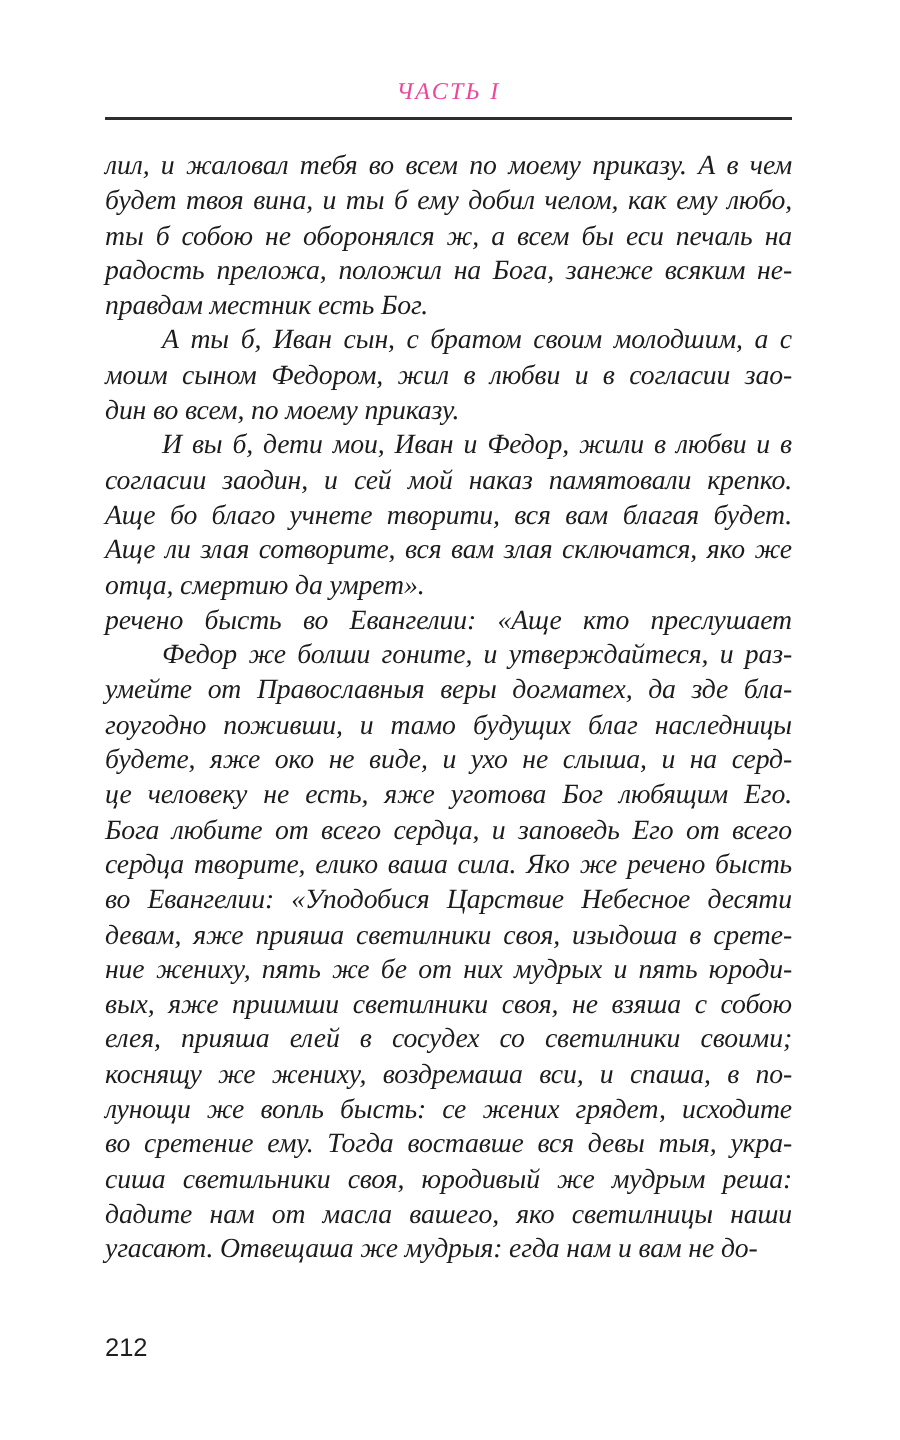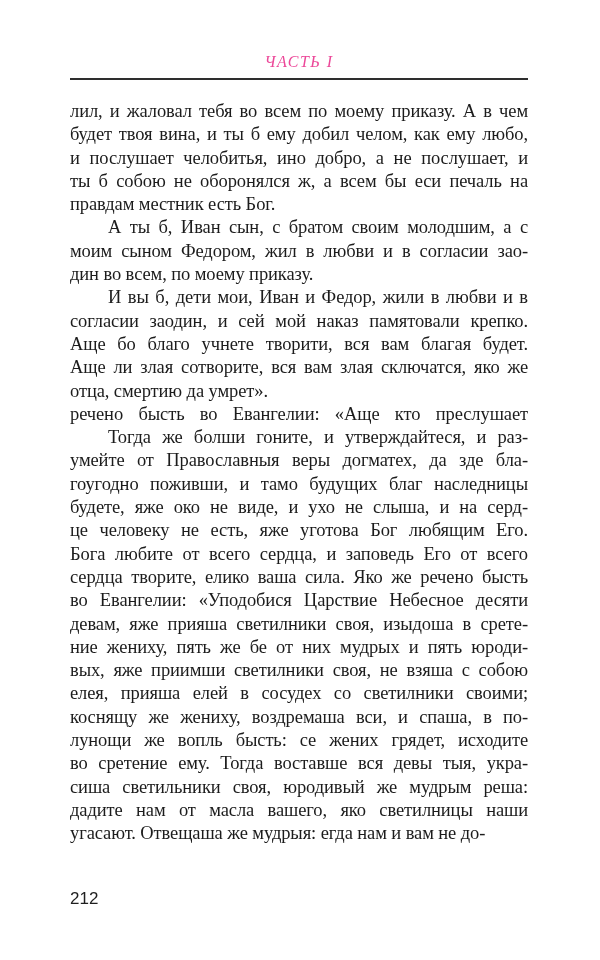--- a/index.html
+++ b/index.html
@@ -43,20 +43,21 @@
     width: 458px;
     font-size: 18.5px;
     line-height: 23.3px;
     letter-spacing: -0.1px;
   }
   .para { margin: 0; }
   .line {
     text-align: justify;
     text-align-last: justify;
     white-space: normal;
+    font-style: italic;
   }
   .line.last {
     text-align: right;
     text-align-last: left;
   }
   .line.indent {
     text-indent: 38px;
   }
   .page-number {
     position: absolute;
@@ -71,39 +72,39 @@
 </head>
 <body>
 
 <div class="page">
   <div class="running-head">ЧАСТЬ I</div>
   <div class="head-rule"></div>
   <div class="body-text">
       <div class="para">
         <div class="line">лил, и жаловал тебя во всем по моему приказу. А в чем</div>
         <div class="line">будет твоя вина, и ты б ему добил челом, как ему любо,</div>
-        <div class="line">и послушает челобитья, ино добро, а не послушает, и</div>
         <div class="line">ты б собою не оборонялся ж, а всем бы еси печаль на</div>
+        <div class="line">радость преложа, положил на Бога, занеже всяким не-</div>
         <div class="line last">правдам местник есть Бог.</div>
       </div>
       <div class="para">
         <div class="line indent">А ты б, Иван сын, с братом своим молодшим, а с</div>
         <div class="line">моим сыном Федором, жил в любви и в согласии зао-</div>
         <div class="line last">дин во всем, по моему приказу.</div>
       </div>
       <div class="para">
         <div class="line indent">И вы б, дети мои, Иван и Федор, жили в любви и в</div>
         <div class="line">согласии заодин, и сей мой наказ памятовали крепко.</div>
         <div class="line">Аще бо благо учнете творити, вся вам благая будет.</div>
         <div class="line">Аще ли злая сотворите, вся вам злая сключатся, яко же</div>
         <div class="line last">отца, смертию да умрет».</div>
         <div class="line">речено бысть во Евангелии: «Аще кто преслушает</div>
       </div>
       <div class="para">
-        <div class="line indent">Тогда же болши гоните, и утверждайтеся, и раз-</div>
+        <div class="line indent">Федор же болши гоните, и утверждайтеся, и раз-</div>
         <div class="line">умейте от Православныя веры догматех, да зде бла-</div>
         <div class="line">гоугодно поживши, и тамо будущих благ наследницы</div>
         <div class="line">будете, яже око не виде, и ухо не слыша, и на серд-</div>
         <div class="line">це человеку не есть, яже уготова Бог любящим Его.</div>
         <div class="line">Бога любите от всего сердца, и заповедь Его от всего</div>
         <div class="line">сердца творите, елико ваша сила. Яко же речено бысть</div>
         <div class="line">во Евангелии: «Уподобися Царствие Небесное десяти</div>
         <div class="line">девам, яже прияша светилники своя, изыдоша в срете-</div>
         <div class="line">ние жениху, пять же бе от них мудрых и пять юроди-</div>
         <div class="line">вых, яже приимши светилники своя, не взяша с собою</div>

